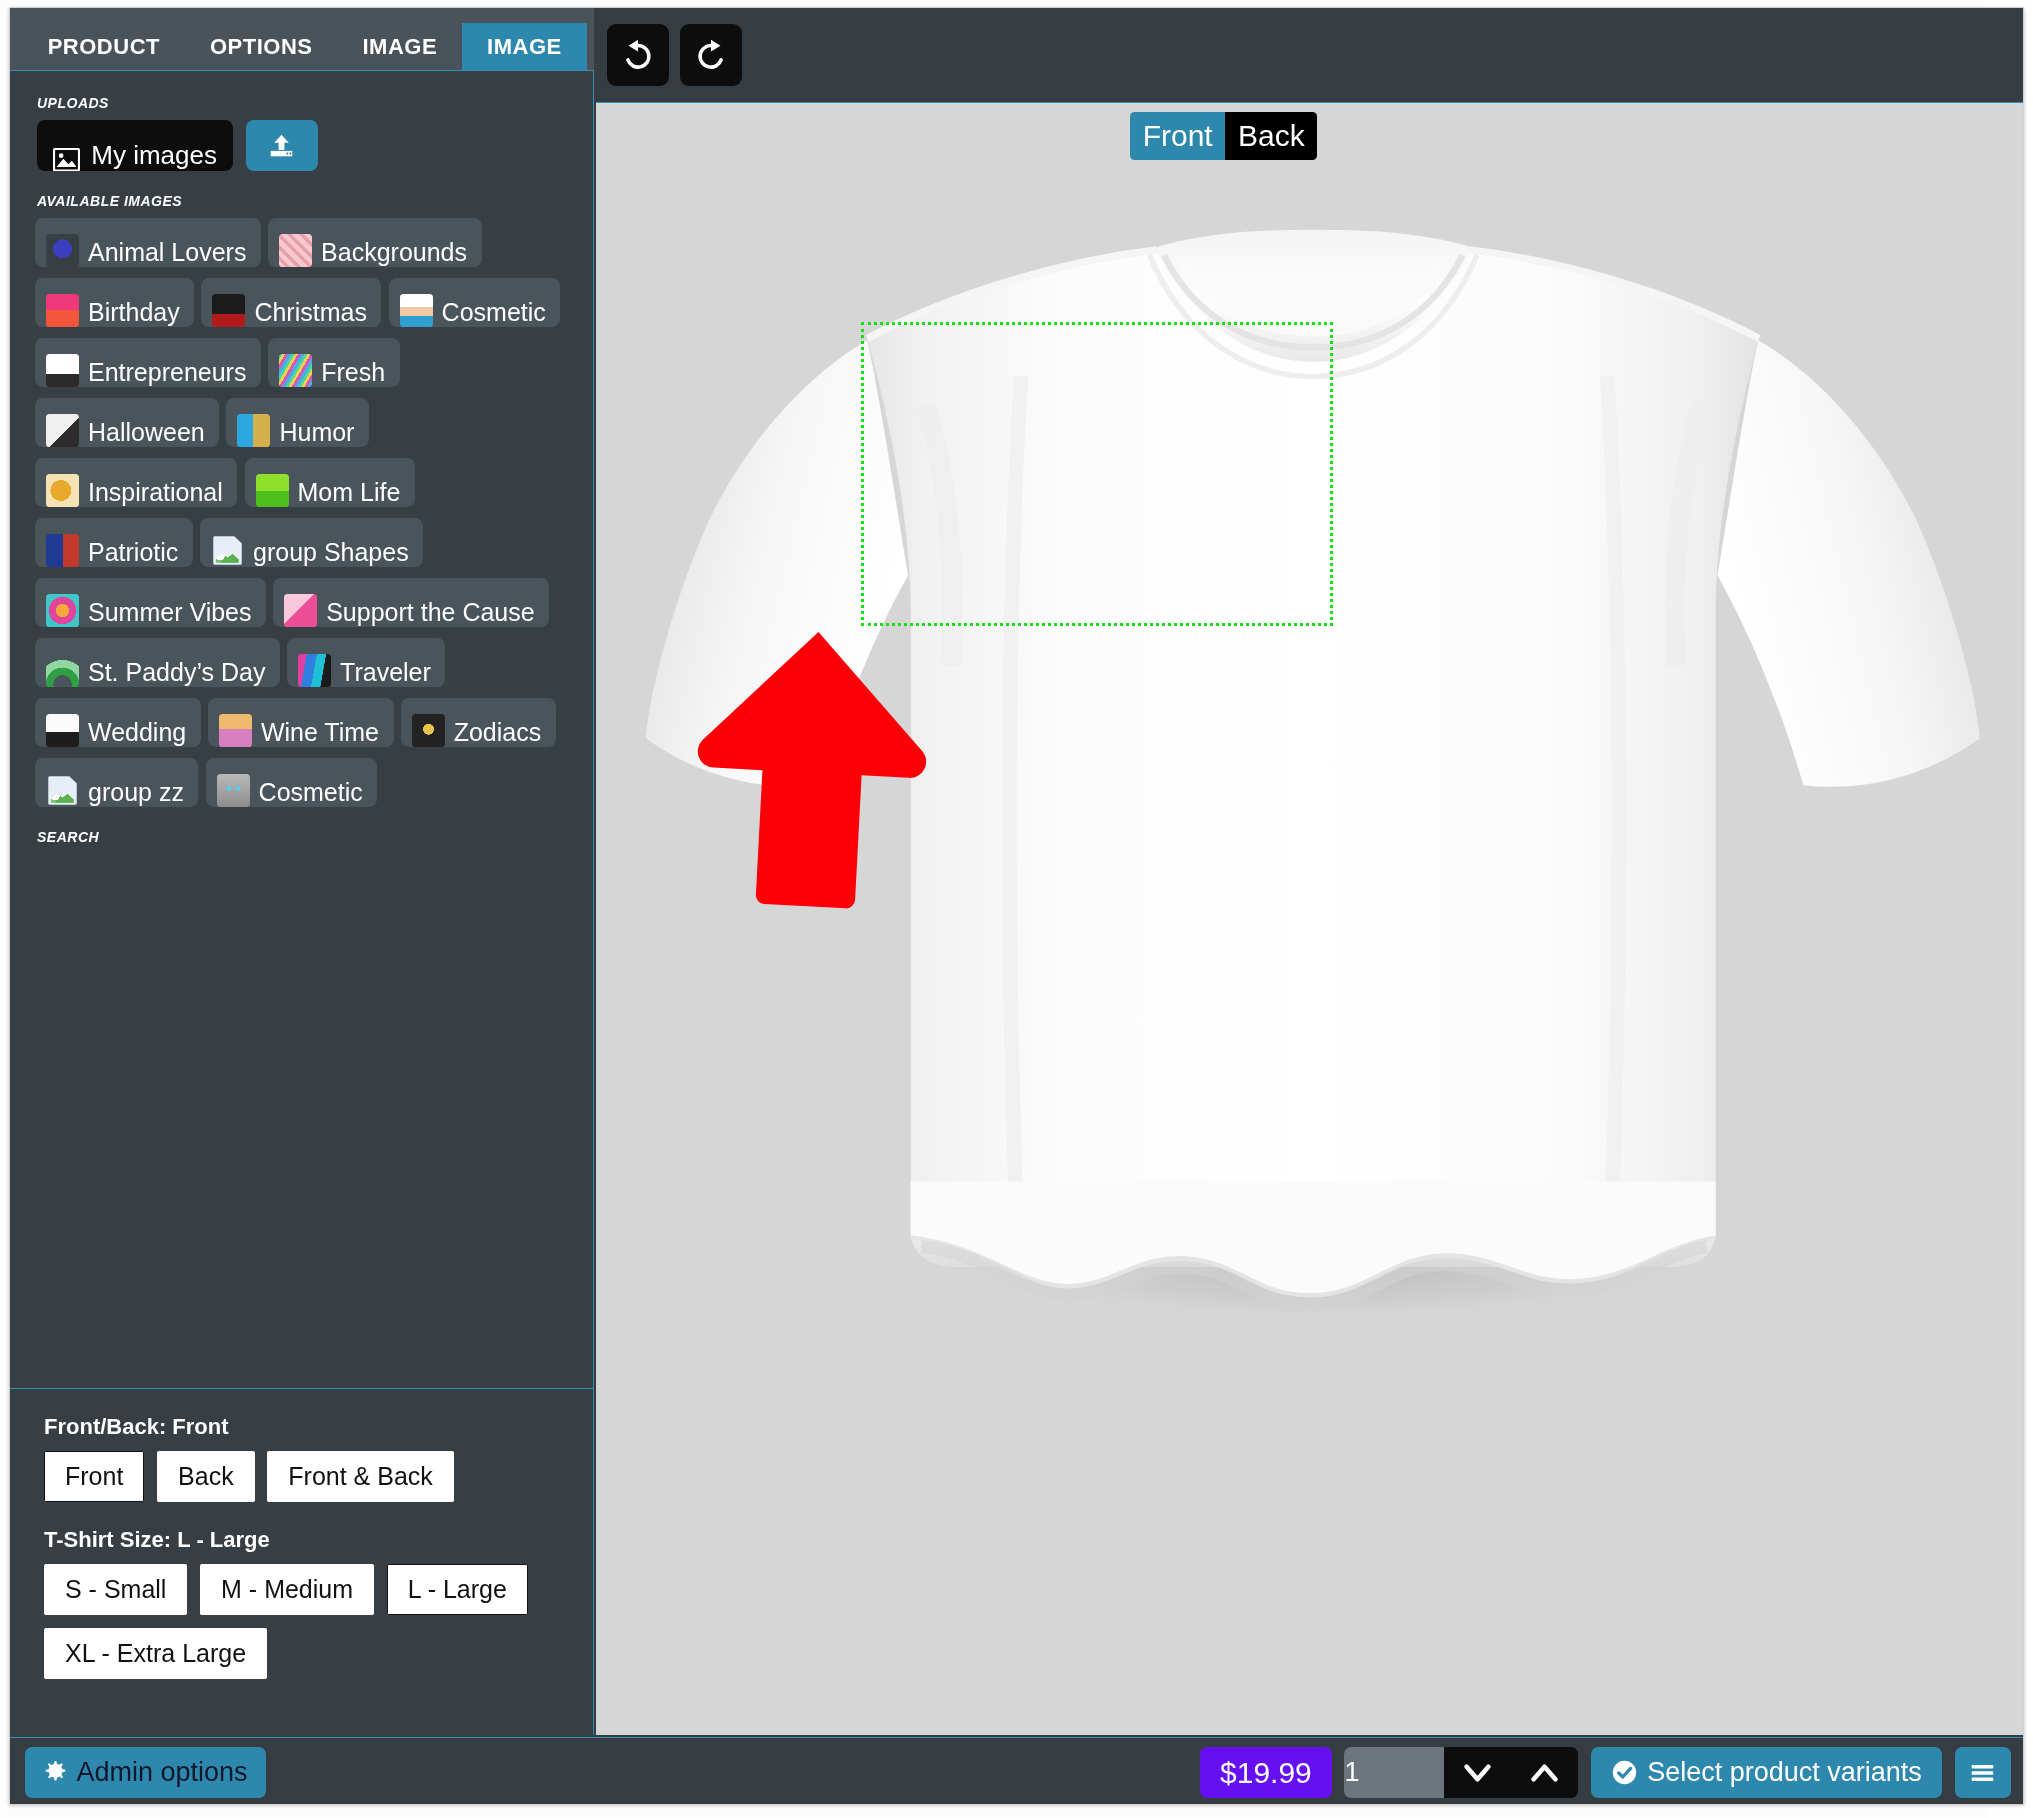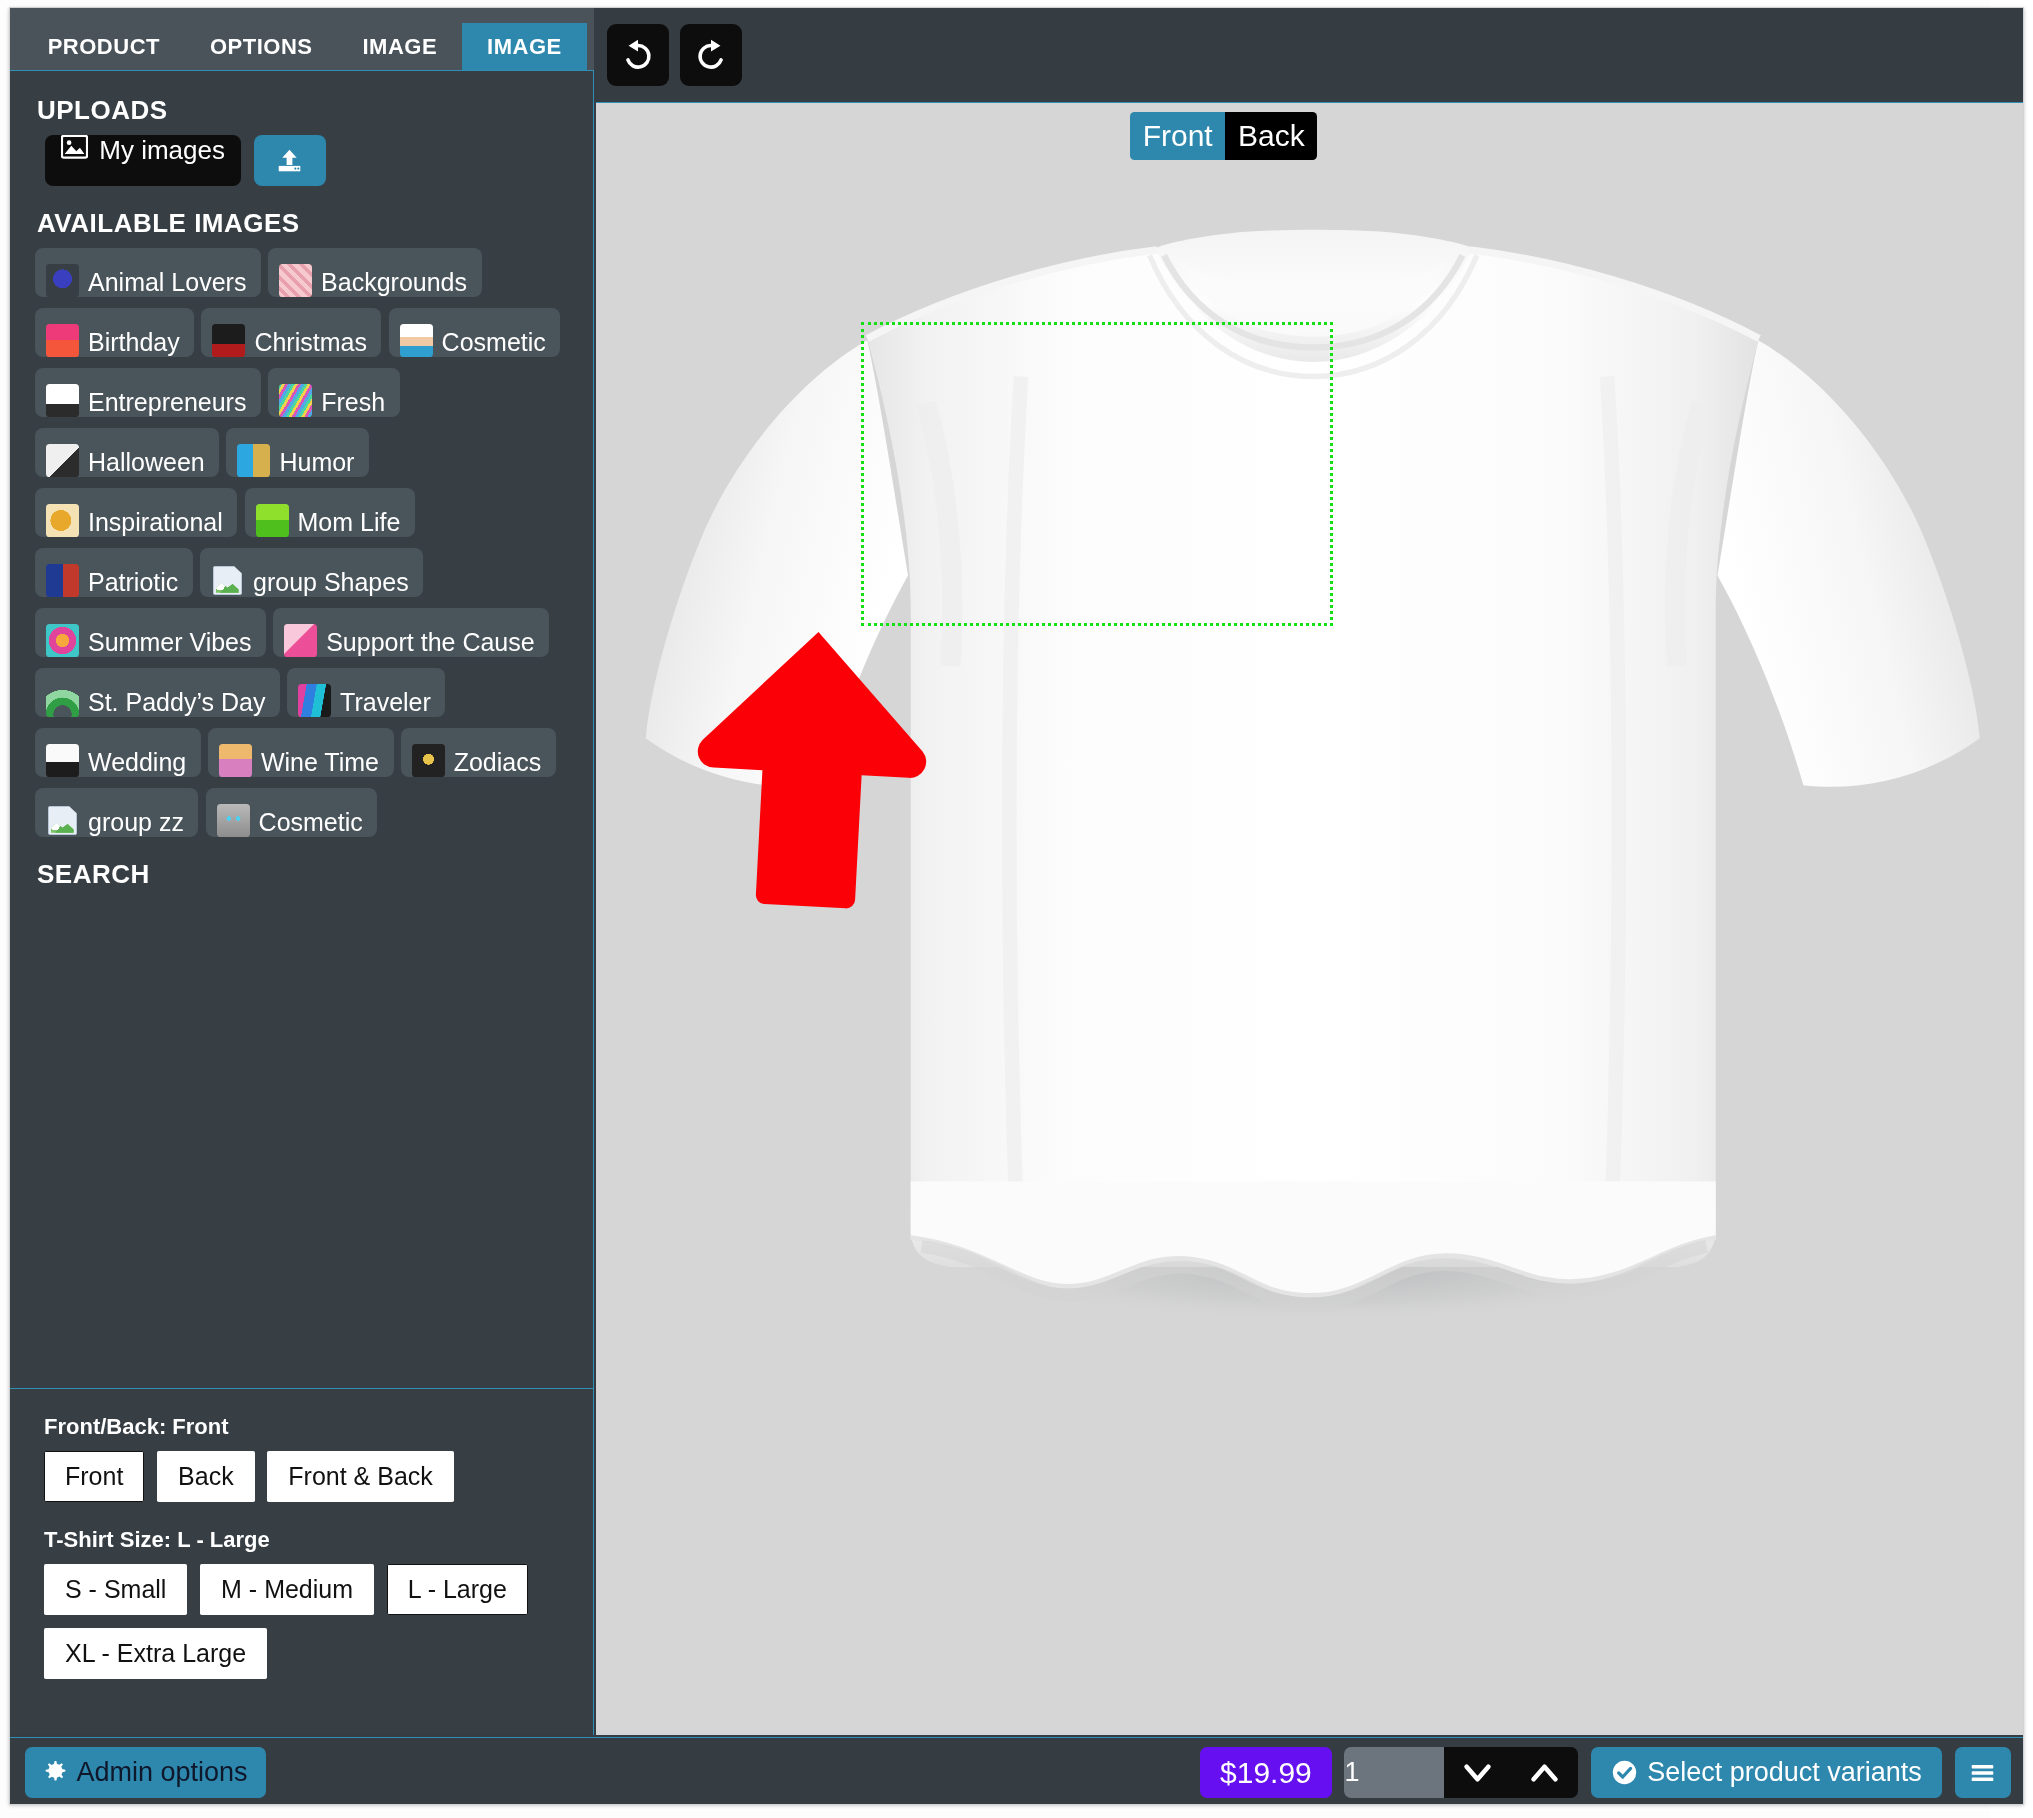--- a/index.html
+++ b/index.html
@@ -62,41 +62,41 @@
   .panel-body {
     position: absolute;
     left: 0; top: 65px;
     width: 583px; height: 1313px;
     background: #373f45;
     overflow: hidden;
   }
 
   .section-label {
     color: #ffffff;
-    font-size: 26px;
+    font-size: 14px;
     font-weight: 700;
     letter-spacing: 0.5px;
     margin: 22px 0 9px 27px;
+    font-style: italic;
   }
 
   .uploads-row {
     display: flex; align-items: center;
     gap: 12.7px; margin-left: 27px;
   }
   .btn-myimages {
     background: #0d0d0d;
     color: #ffffff;
     border: none;
     border-radius: 8.1px;
     height: 51px;
     padding: 0 16.3px;
-    display: flex; align-items: flex-start; gap: 11px;
+    display: flex; align-items: flex-end; gap: 11px;
     font-size: 26px;
     cursor: pointer;
-    margin-left: 8px;
   }
   .btn-upload {
     background: #2e88ae;
     border: none; border-radius: 8.1px;
     height: 51px; width: 72px;
     display: flex; align-items: center; justify-content: center;
     cursor: pointer;
   }
 
   .ic { display: inline-block; line-height: 0; }

